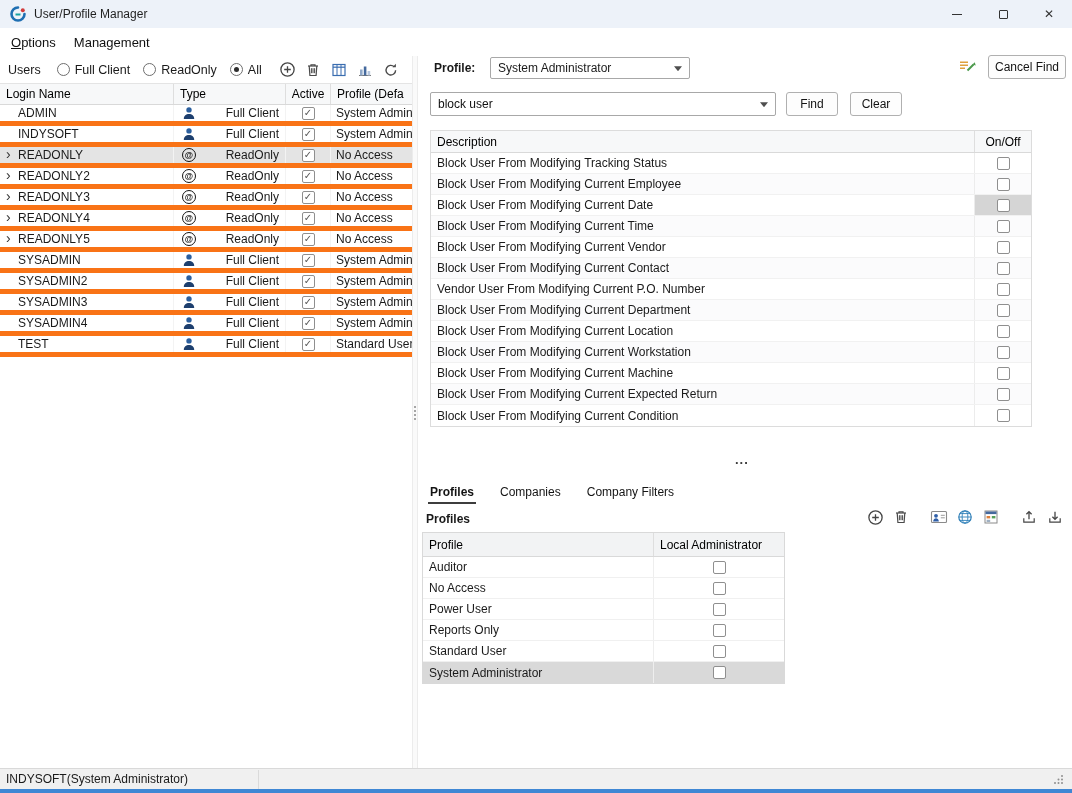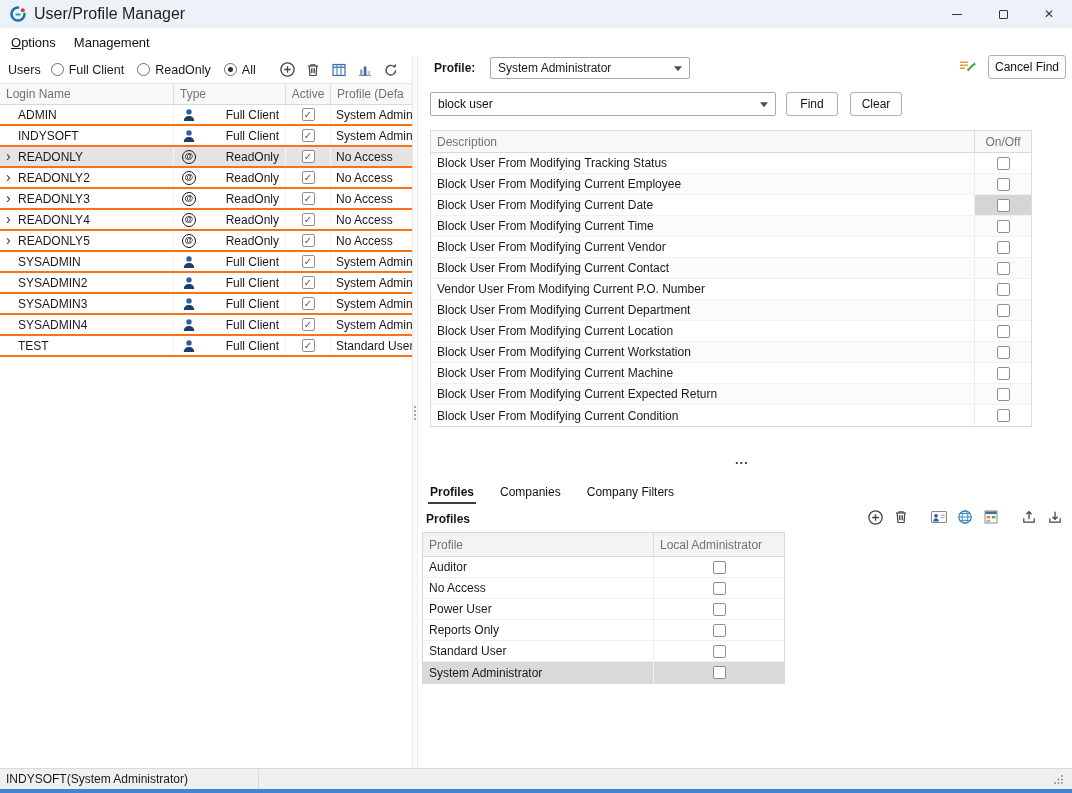--- a/index.html
+++ b/index.html
@@ -1,51 +1,51 @@
 <!DOCTYPE html>
 <html><head>
 <meta charset="utf-8">
 <style>
 *{margin:0;padding:0;box-sizing:border-box}
 body{font-family:"Liberation Sans",sans-serif;background:#dcdcdc}
 .window{position:relative;width:1072px;height:793px;background:#fff;overflow:hidden;font-size:12px;color:#1a1a1a}
 
 .titlebar{position:absolute;left:0;top:0;width:1072px;height:28px;background:#edf2f9;display:flex;align-items:center;padding-left:10px}
 .app-icon{width:16px;height:16px;margin-right:8px;display:inline-flex}
-.title{font-size:16px;color:#1f1f1f}
+.title{font-size:12px;color:#1f1f1f}
 .win-controls{margin-left:auto;display:flex;height:28px}
 .winbtn{width:46px;height:28px;display:flex;align-items:center;justify-content:center}
 .glyph-min{width:10px;height:1px;background:#333}
 .glyph-max{width:9px;height:9px;border:1px solid #333;border-radius:1px}
 .glyph-close::before{content:'\2715';font-size:12px;color:#333}
 
 .menubar{position:absolute;left:0;top:28px;width:1072px;height:28px;background:#fff;display:flex;align-items:center;padding-left:2px;font-size:13px}
 .menu-item{padding:3px 9px;color:#111}
 
 .users-toolbar{position:absolute;left:0;top:56px;width:412px;height:27px;display:flex;align-items:center;padding:0 8px;font-size:12.5px;background:#fff}
-.users-label{margin-right:10px}
+.users-label{margin-right:16px}
 .radio-group{display:flex;align-items:center;gap:13px}
 .radio-wrap{display:inline-flex;align-items:center;gap:5px}
 .radio{width:13px;height:13px;border:1px solid #6e6e6e;border-radius:50%;background:#fff;position:relative;flex:none}
 .radio.sel::after{content:'';position:absolute;inset:3px;border-radius:50%;background:#2d2d2d}
 .toolbar-icons{margin-left:auto;display:flex;align-items:center;gap:8px;padding-right:4px}
 .ticon{width:18px;height:18px;display:inline-flex;align-items:center;justify-content:center}
 .ticon.gap{margin-left:12px}
 .at-circle{width:14px;height:14px;border:1.3px solid #141414;border-radius:50%;display:inline-flex;align-items:center;justify-content:center;font-size:8.5px;font-weight:bold;color:#141414;line-height:1}
 
-.hcell{font-size:12px;color:#737373;padding-left:6px;display:flex;align-items:center;border-right:1px solid #dedede;overflow:hidden;white-space:nowrap}
+.hcell{font-size:12px;color:#000000;padding-left:6px;display:flex;align-items:center;border-right:1px solid #dedede;overflow:hidden;white-space:nowrap}
 .hc-center{justify-content:center;padding-left:0}
 
 .users-table{position:absolute;left:0;top:83px;width:412px;background:#fff}
 .uthead{display:flex;height:22px;background:#f7f8f9;border-top:1px solid #e4e4e4;border-bottom:1px solid #d9d9d9}
 .c-login{width:174px}
 .c-type{width:112px}
 .c-active{width:45px}
 .c-profile{width:81px;border-right:none}
-.urow{display:flex;height:21px;border-bottom:2px solid #f97316;background:#fff}
+.urow{display:flex;height:21px;border-bottom:5px solid #f97316;background:#fff}
 .urow.sel{background:#e4e4e4}
 .urow .cell{display:flex;align-items:center;overflow:hidden;white-space:nowrap;border-right:1px solid #f3f3f3}
 .urow .c-login{padding-left:18px;position:relative}
 .chev{position:absolute;left:6px;top:50%;transform:translateY(-55%);font-size:14px;color:#333;line-height:1}
 .urow .c-type{padding:0 6px}
 .type-text{margin-left:auto}
 .urow .c-active{justify-content:center}
 .urow .c-profile{padding-left:5px;border-right:none}
 .cb{width:13px;height:13px;border:1px solid #8f8f8f;border-radius:2px;background:#fff;display:inline-flex;align-items:center;justify-content:center;flex:none}
 .cb.checked::after{content:'\2713';font-size:10px;color:#555;line-height:1}

